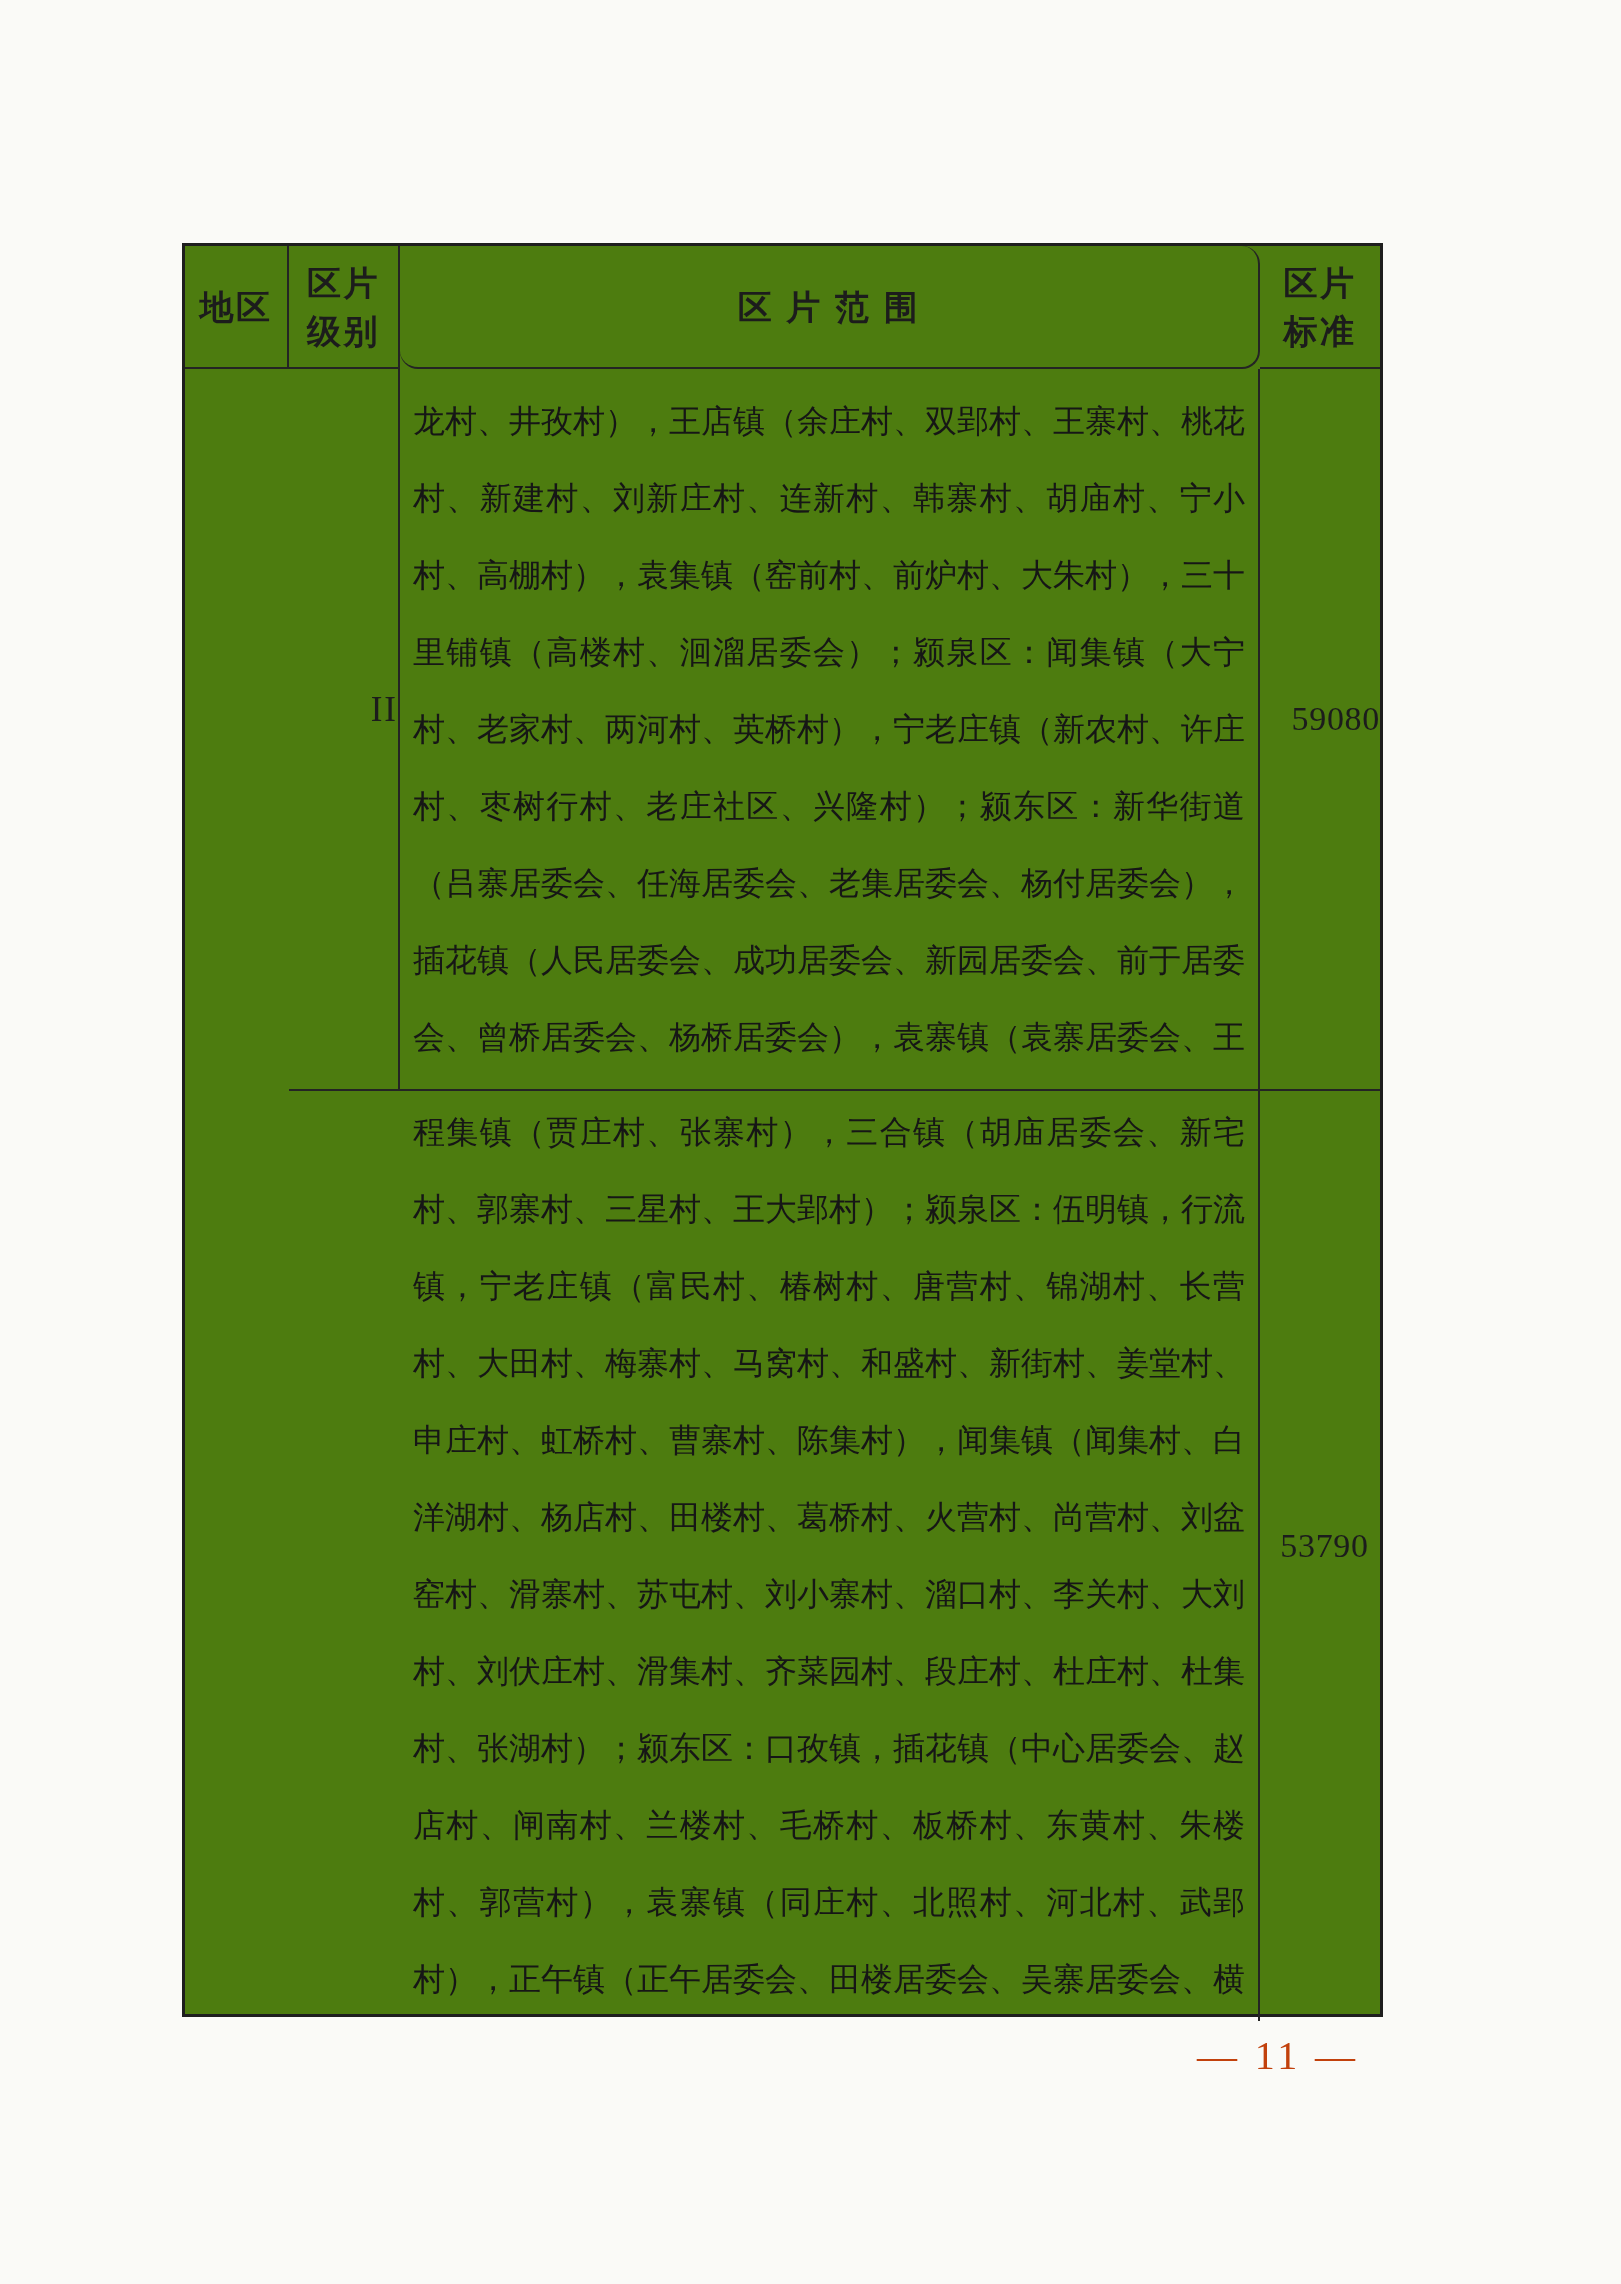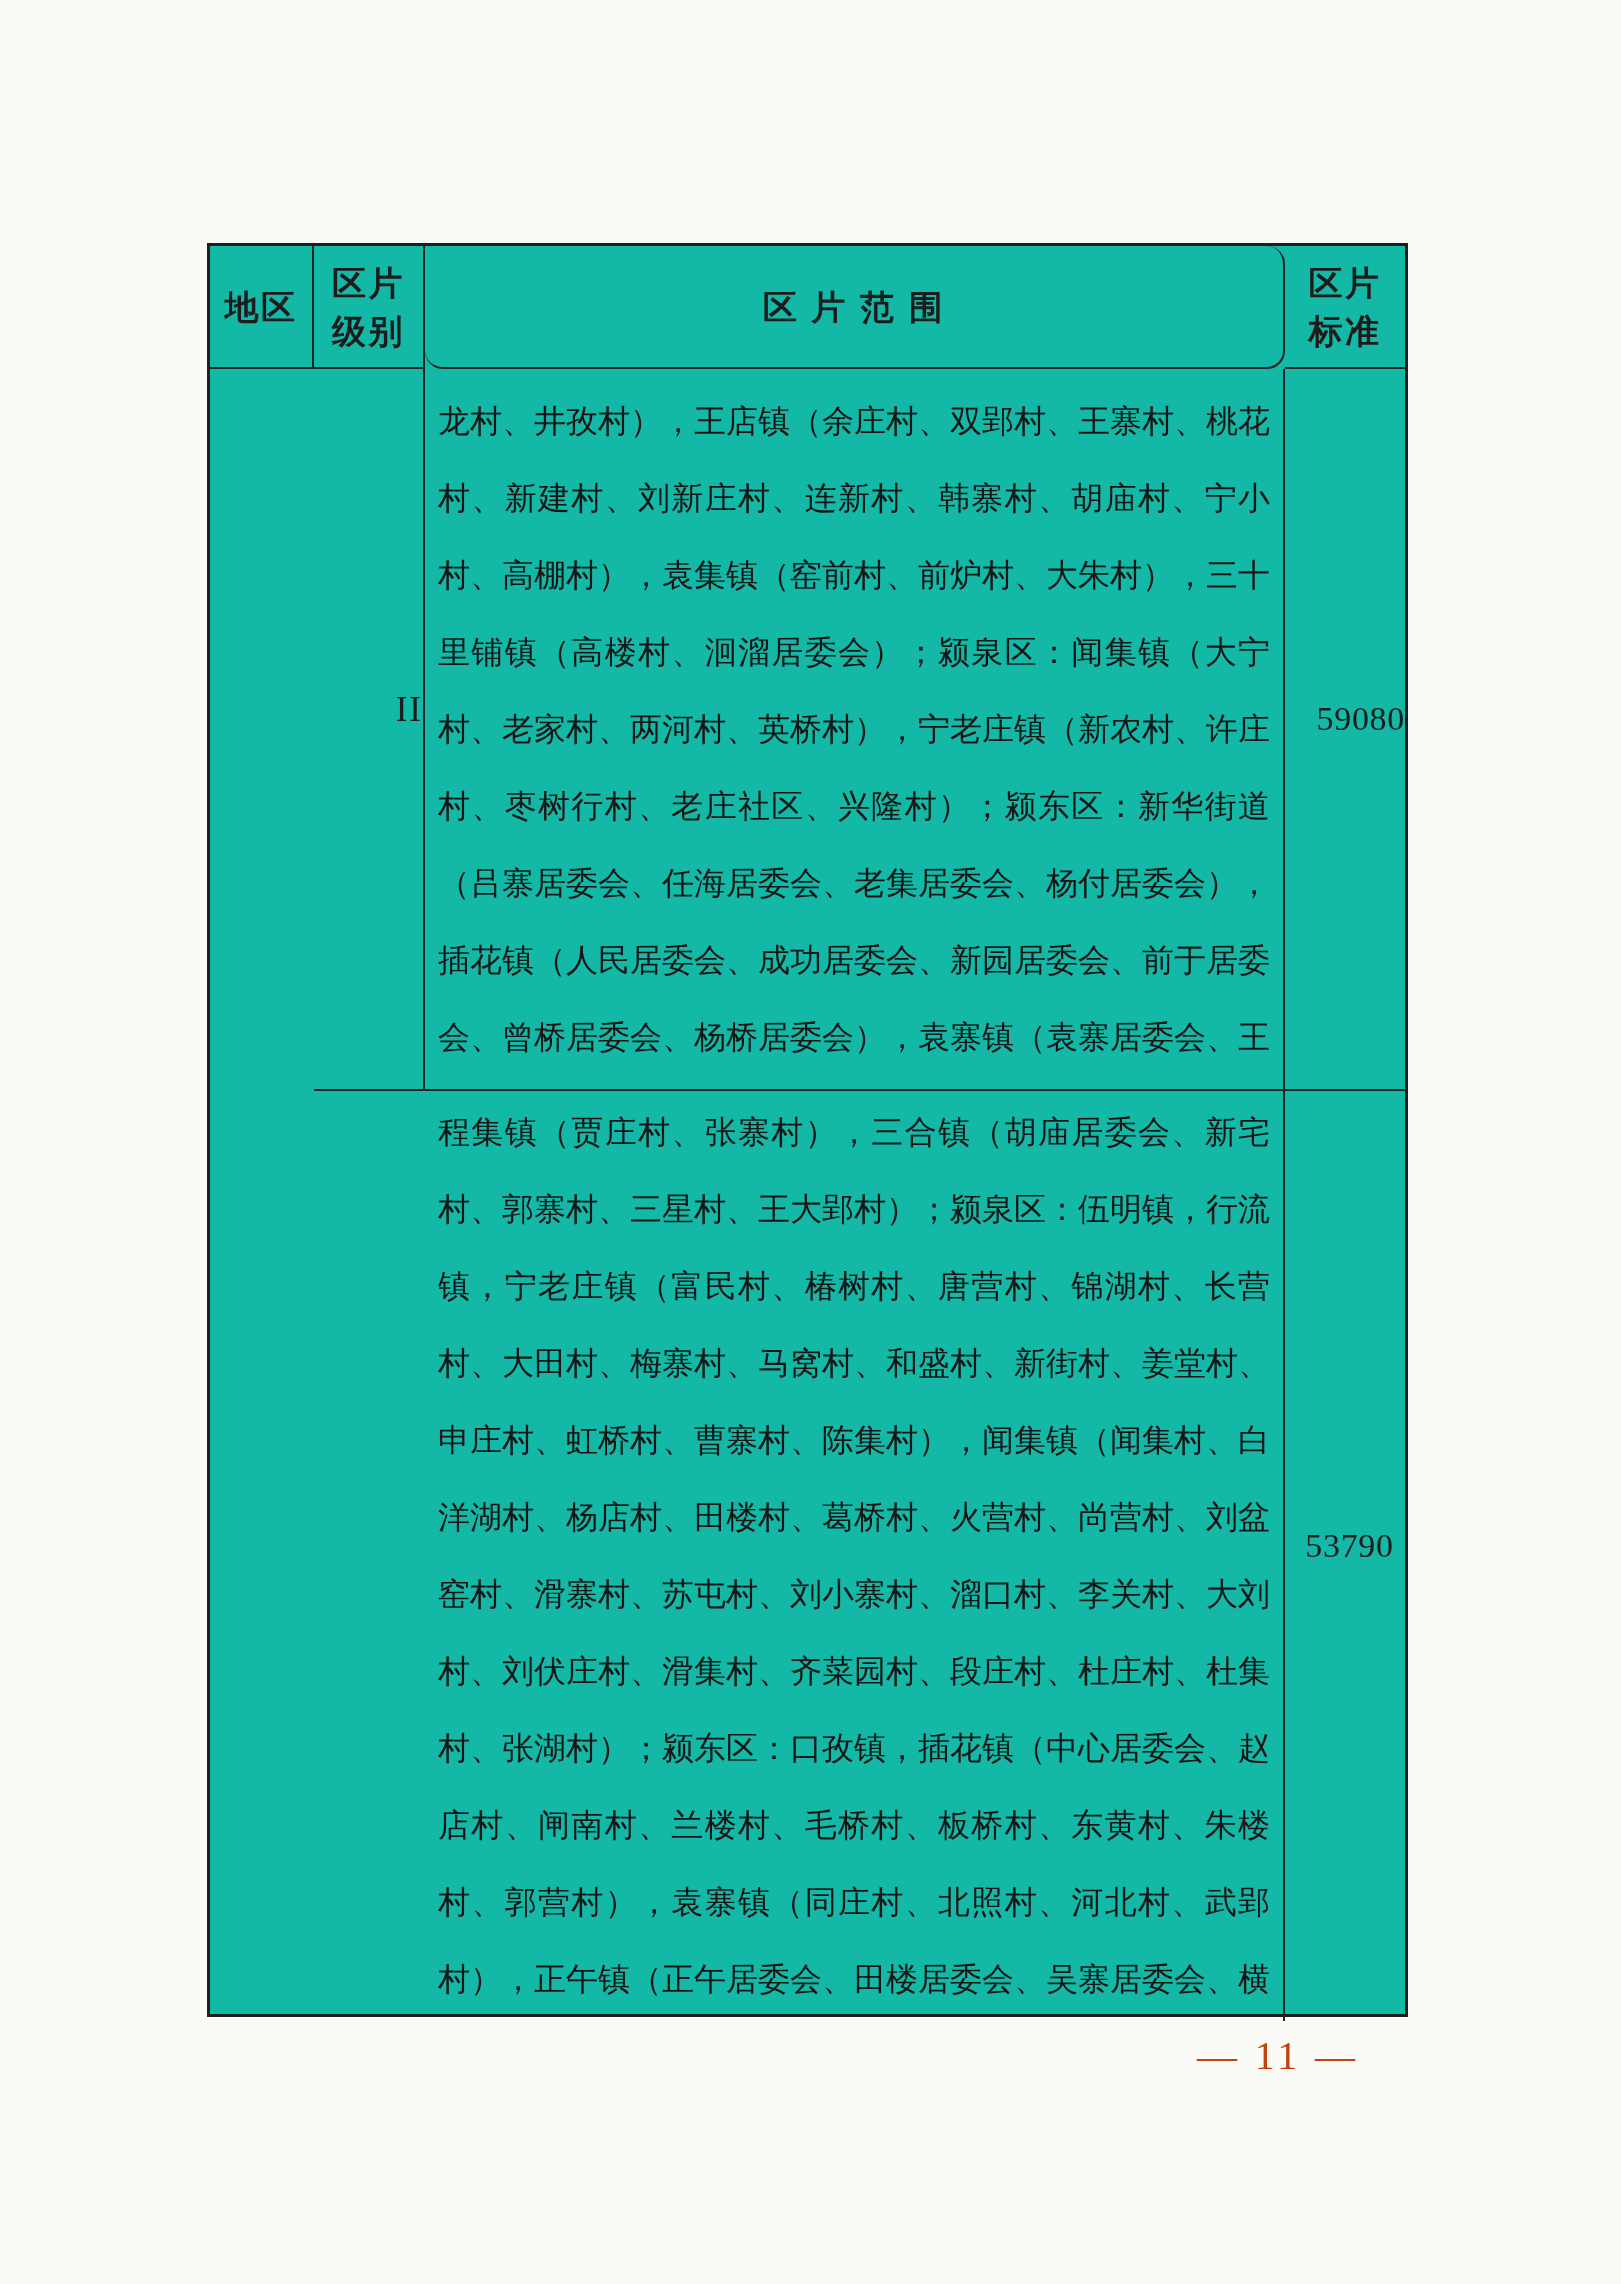--- a/index.html
+++ b/index.html
@@ -15,30 +15,30 @@
     width: 1622px;
     height: 2284px;
     margin: 0 auto;
     background: #fafaf7;
     color: #1c1c1c;
     overflow: hidden;
   }
   
   .doc-table {
     position: absolute;
-    left: 207px;
+    left: 182px;
     top: 243px;
     width: 1201px;
     height: 1774px;
     display: grid;
     grid-template-columns: 104px 111px 860px auto;
     grid-template-rows: 123px 722px 930px;
     border: 3.3px solid #1e1e1e;
     box-sizing: border-box;
-    background: #14b8a6;
+    background: #4d7c0f;
   }
   .cell {
     box-sizing: border-box;
     border-right: 2px solid #242424;
     border-bottom: 2px solid #242424;
     display: flex;
     align-items: center;
     justify-content: center;
     overflow: hidden;
   }

